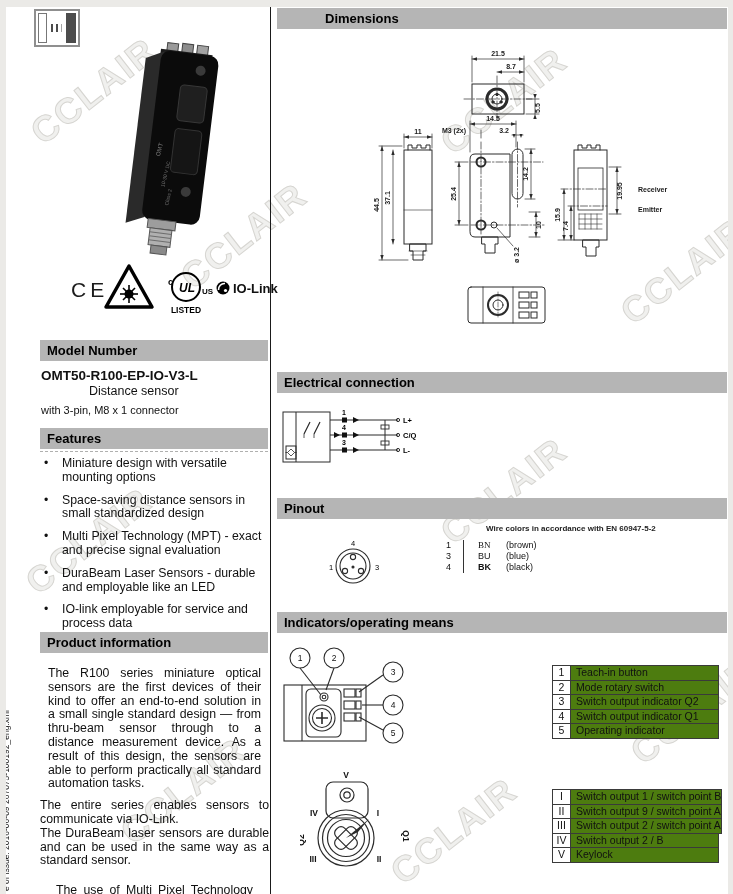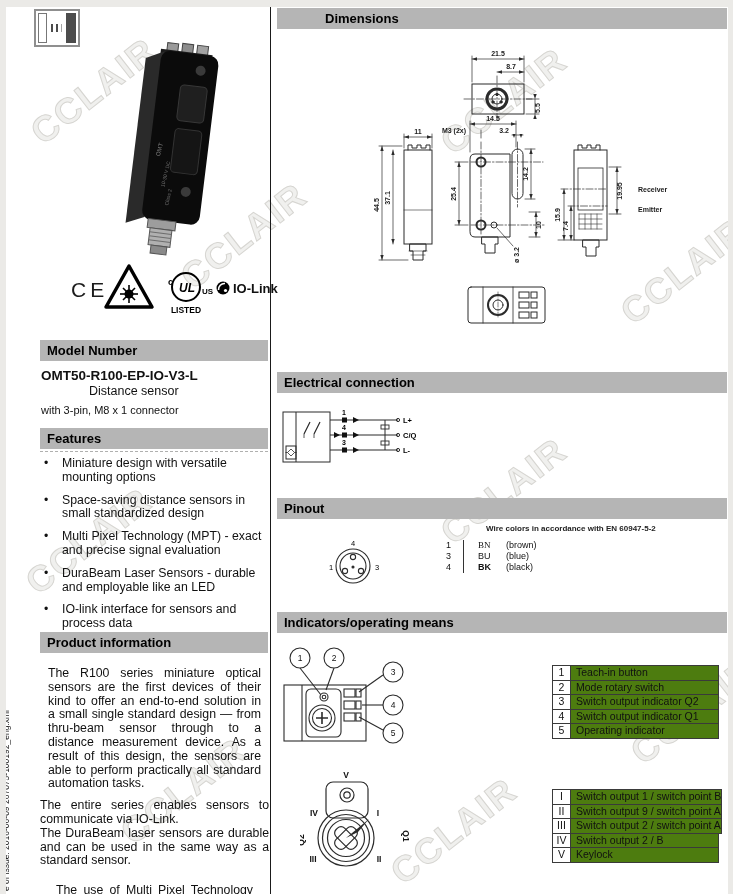--- a/index.html
+++ b/index.html
@@ -145,21 +145,21 @@
 <div class="txt" style="left:41px;top:384px;font-size:12.5px;margin-left:48px;">Distance sensor</div>
 <div class="txt" style="left:41px;top:404px;font-size:11px;">with 3-pin, M8 x 1 connector</div>
 
 <div class="secbar" style="left:40px;top:428px;width:228px;">Features</div>
 <div class="dashline" style="left:40px;top:451px;width:228px;"></div>
 <ul class="feat txt" style="left:40px;top:457px;width:229px;">
   <li>Miniature design with versatile mounting options</li>
   <li>Space-saving distance sensors in small standardized design</li>
   <li>Multi Pixel Technology (MPT) - exact and precise signal evaluation</li>
   <li>DuraBeam Laser Sensors - durable and employable like an LED</li>
-  <li>IO-link interface for sensors and process data</li>
+  <li>IO-link employable for service and process data</li>
 </ul>
 
 <div class="secbar" style="left:40px;top:632px;width:228px;">Product information</div>
 <div class="txt body-text" style="left:40px;top:659px;width:229px;">
   <p style="margin:8px;">The R100 series miniature optical sensors are the first devices of their kind to offer an end-to-end solution in a small single standard design — from thru-beam sensor through to a distance measurement device. As a result of this design, the sensors are able to perform practically all standard automation tasks.</p>
   <p style="margin:0;">The entire series enables sensors to communicate via IO-Link.</p>
   <p style="margin:0;">The DuraBeam laser sensors are durable and can be used in the same way as a standard sensor.</p>
   <p style="margin:16px;">The use of Multi Pixel Technology gives the standard sensors a high level of flexibility and enables them to adapt more effectively to their operating environment.</p>
 </div>
 

